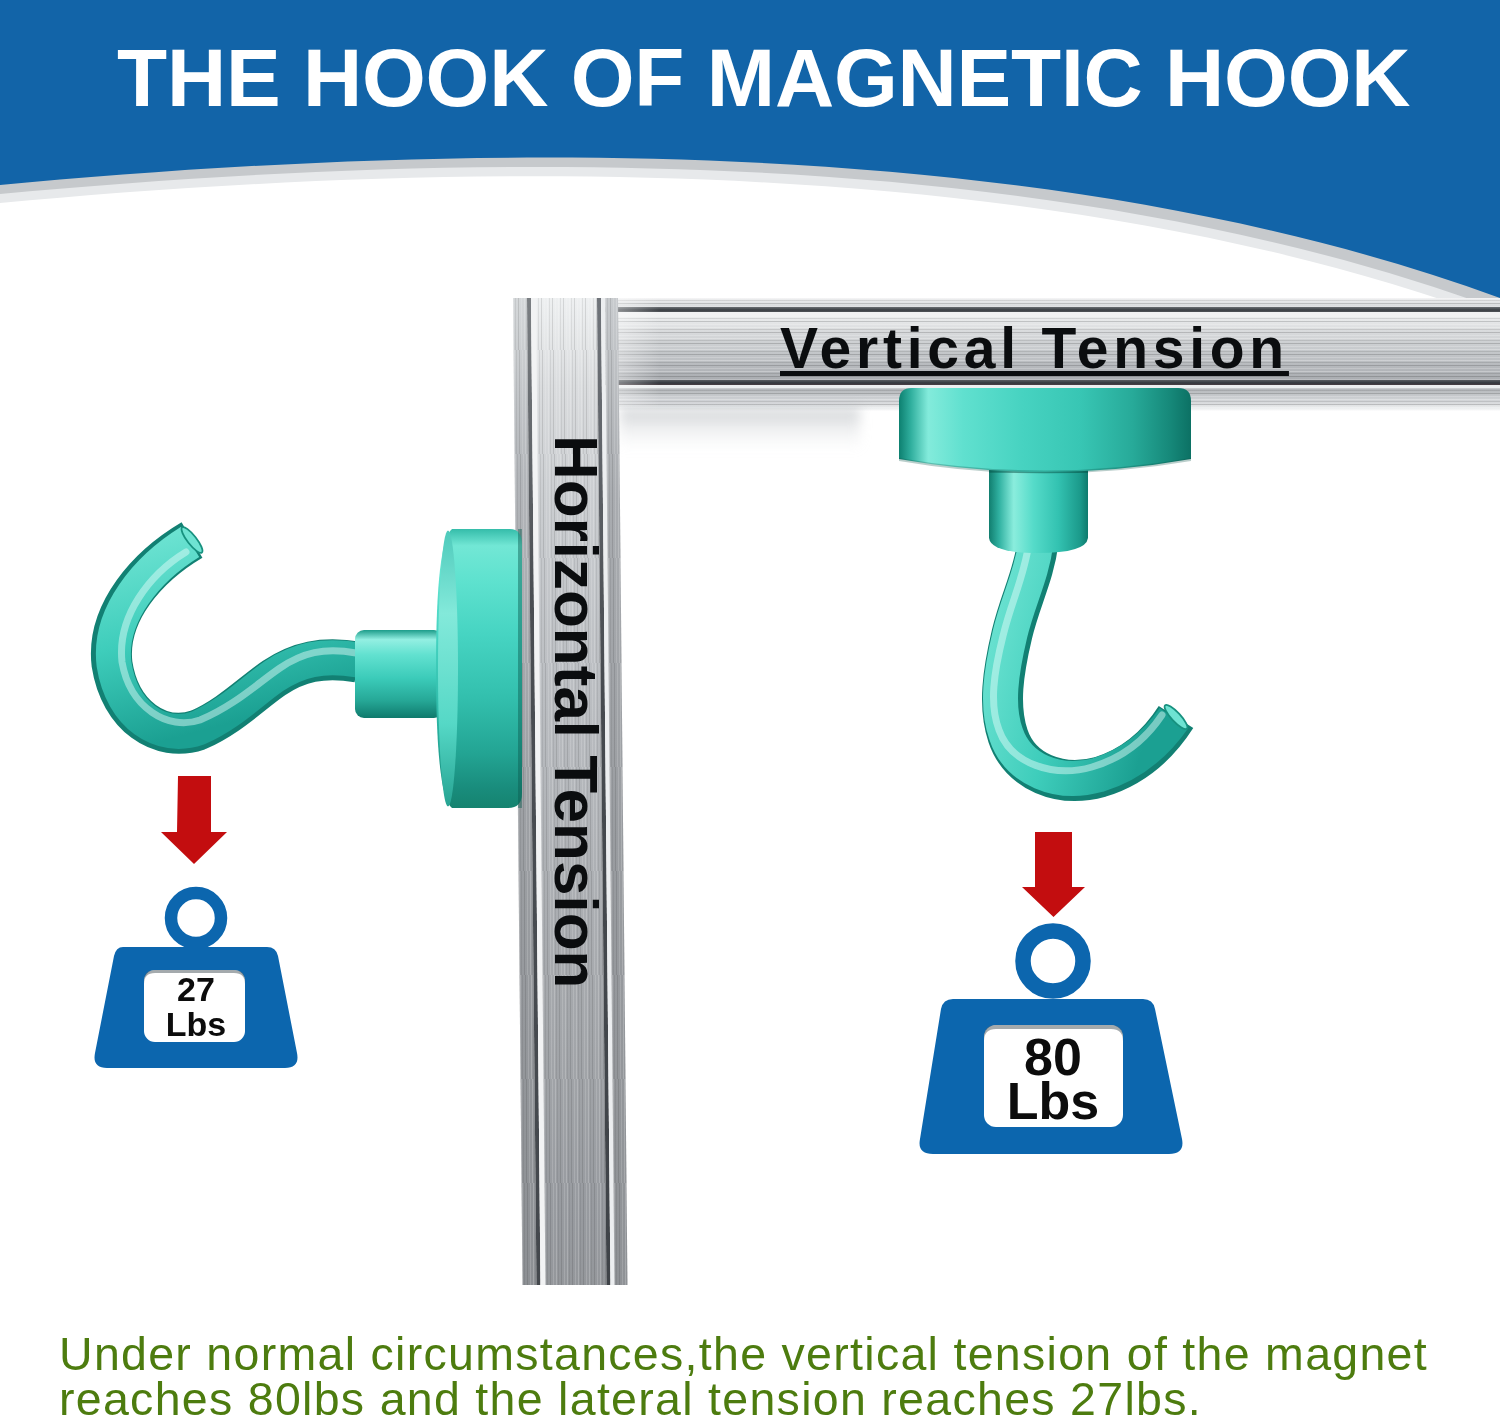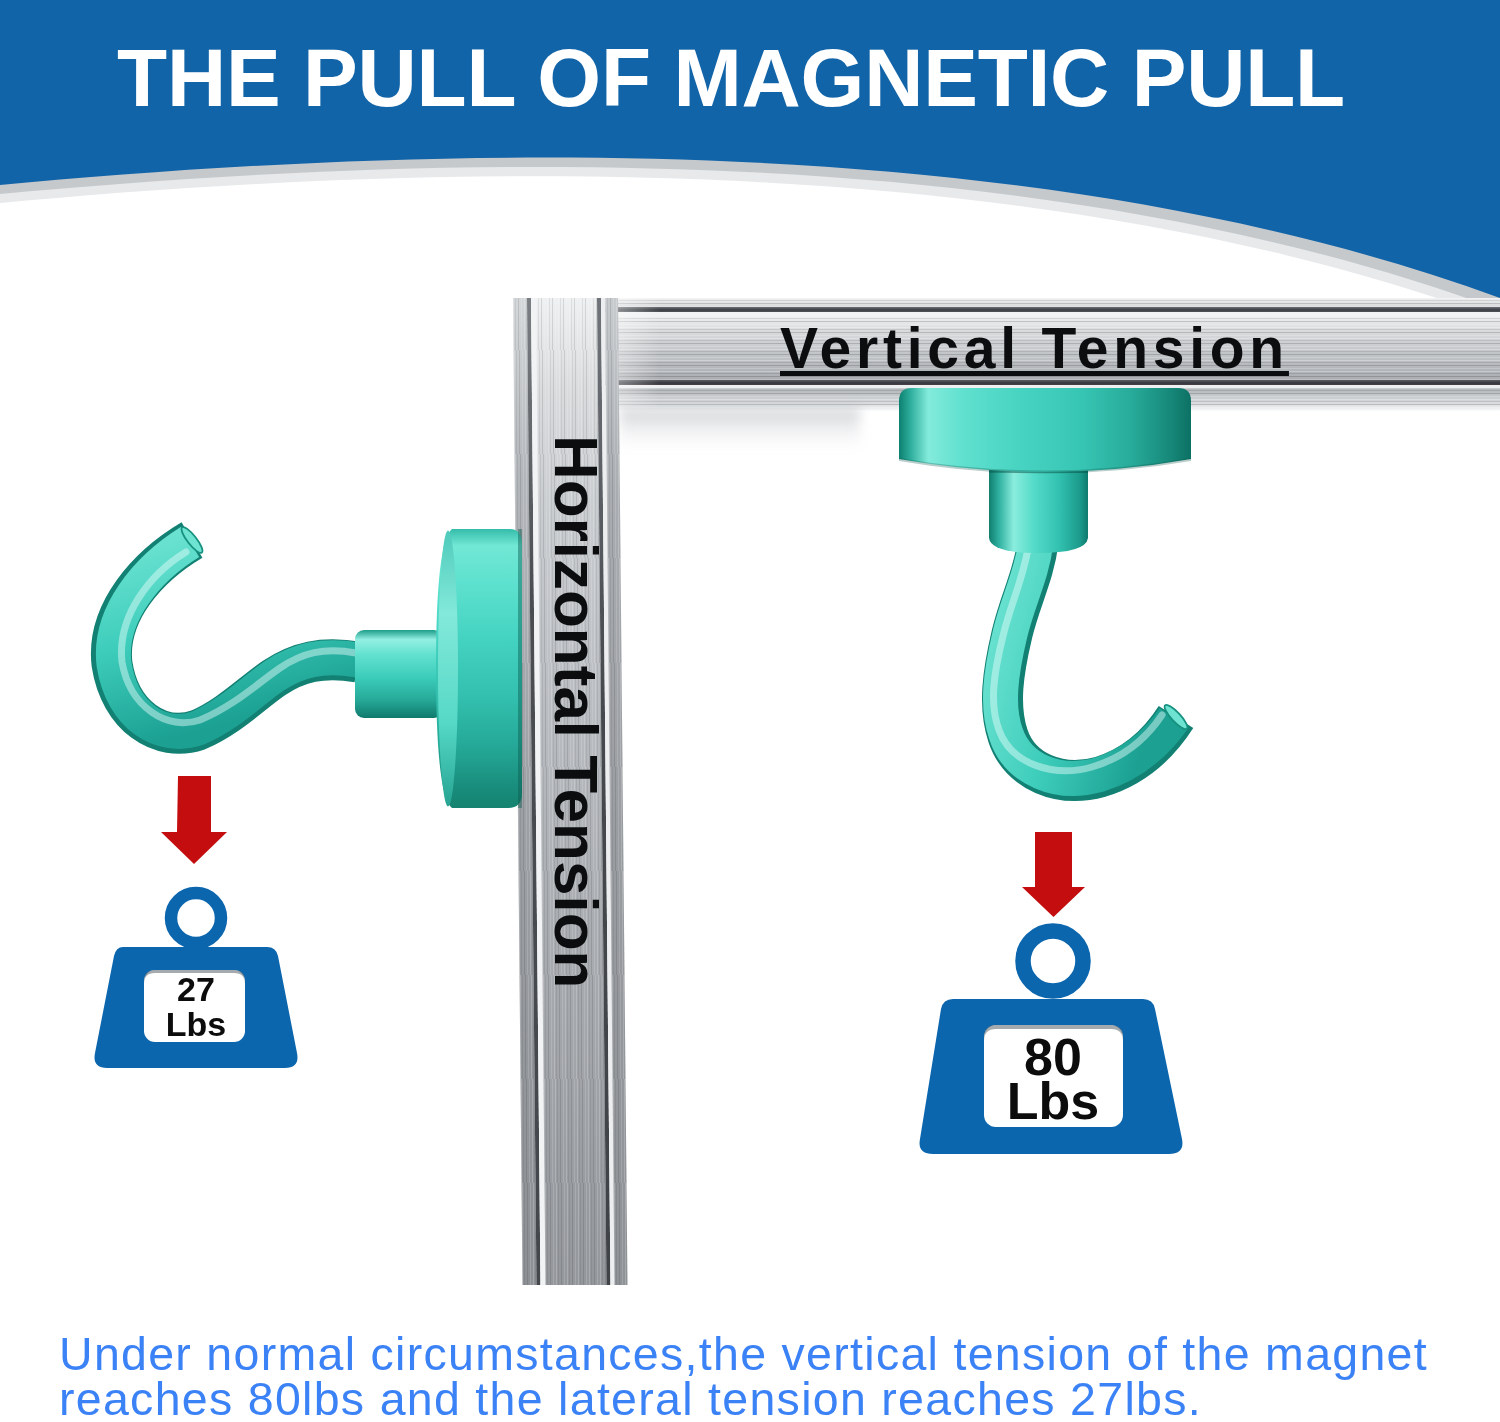--- a/index.html
+++ b/index.html
@@ -28,31 +28,31 @@
       rgba(0,0,0,0) 6px 8px, rgba(255,255,255,0.18) 8px 9px, rgba(0,0,0,0) 9px 11px);}
 
   #vt{left:780px;top:320px;font-size:57px;font-weight:bold;letter-spacing:4.75px;color:#0b0d0f;
       line-height:57px;white-space:nowrap;z-index:4;text-decoration:underline;}
   #ht{left:545px;top:435px;width:63px;z-index:4;
       writing-mode:vertical-rl;font-size:62px;font-weight:bold;color:#0b0d0f;
       line-height:63px;letter-spacing:0px;white-space:nowrap;}
 
   
   #bottomtext{left:59px;top:1332px;width:1420px;z-index:5;
-      font-size:46.5px;color:#3b82f6;letter-spacing:1.3px;line-height:44.5px;}
+      font-size:46.5px;color:#4d7c0f;letter-spacing:1.3px;line-height:44.5px;}
 </style>
 </head>
 <body>
 
 <svg class="abs" style="left:0;top:0;z-index:1;" width="1500" height="340" viewBox="0 0 1500 340">
   <path d="M0,0 H1500 V320 C1014,140 400,166 0,203 Z" fill="#e7e9eb"></path>
   <path d="M0,0 H1500 V310 C1014,130 400,157 0,194 Z" fill="#c6c9cc"></path>
   <path d="M0,0 H1500 V298 C1014,120 400,148 0,185 Z" fill="#1264a8"></path>
 </svg>
-<div class="abs" id="htitle">THE PULL OF MAGNETIC PULL</div>
+<div class="abs" id="htitle">THE HOOK OF MAGNETIC HOOK</div>
 
 <div class="abs" id="hbeam">
   <div class="str brushh" style="top:0;height:9px;background-image:repeating-linear-gradient(180deg, rgba(255,255,255,0.28) 0 1px, rgba(0,0,0,0) 1px 2px, rgba(0,0,0,0.10) 2px 3px, rgba(0,0,0,0) 3px 5px, rgba(0,0,0,0.16) 5px 6px, rgba(0,0,0,0) 6px 8px, rgba(255,255,255,0.20) 8px 9px, rgba(0,0,0,0) 9px 11px),linear-gradient(180deg,#eff0f1,#d7d9db);"></div>
   <div class="str" style="top:9px;height:5px;background:linear-gradient(180deg,#6b6f73,#3a3e43 60%,#515559);"></div>
   <div class="str" style="top:14px;height:4px;background:#f1f2f3;"></div>
   <div class="str brushh" style="top:18px;height:64px;
        background-image:repeating-linear-gradient(180deg, rgba(255,255,255,0.28) 0 1px, rgba(0,0,0,0) 1px 2px, rgba(0,0,0,0.10) 2px 3px, rgba(0,0,0,0) 3px 5px, rgba(0,0,0,0.16) 5px 6px, rgba(0,0,0,0) 6px 8px, rgba(255,255,255,0.20) 8px 9px, rgba(0,0,0,0) 9px 11px),linear-gradient(180deg,#eceeef, #d8dadc 25%, #c5c8cb 55%, #b2b5b9 85%, #aaadb1);"></div>
   <div class="str" style="top:82px;height:5px;background:linear-gradient(180deg,#5a5e62,#34383e 60%,#4a3f44);"></div>
   <div class="str" style="top:87px;height:3px;background:#edeff0;"></div>
   <div class="str brushh" style="top:90px;height:23px;

